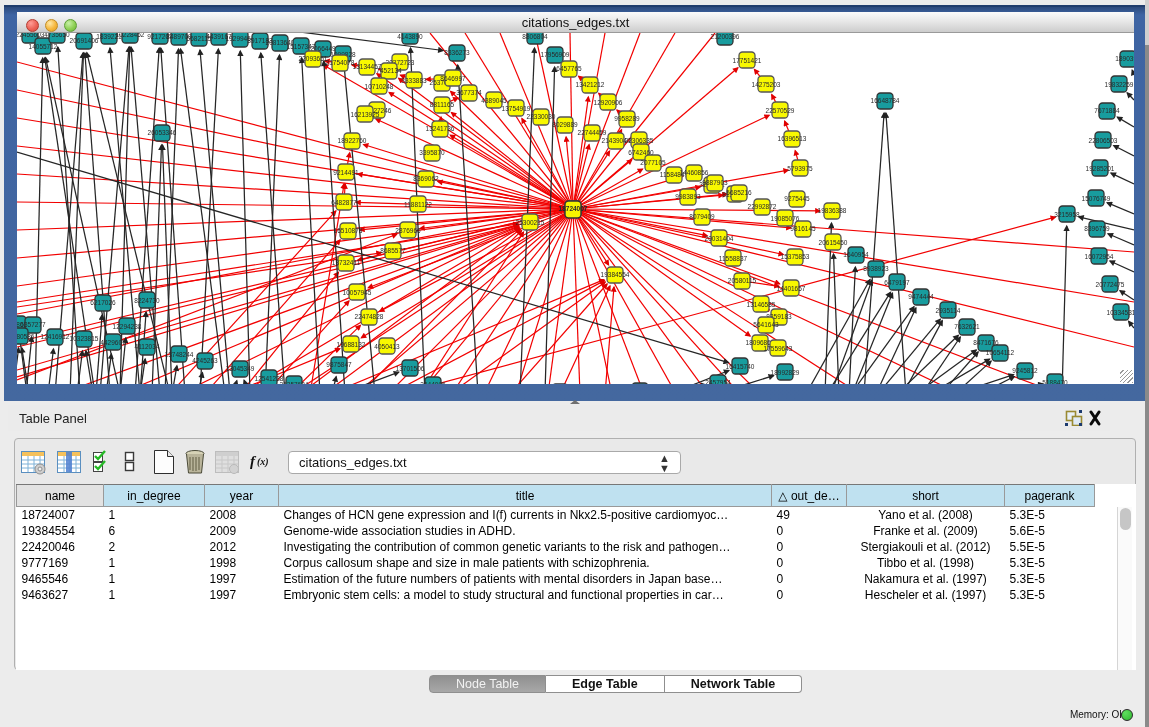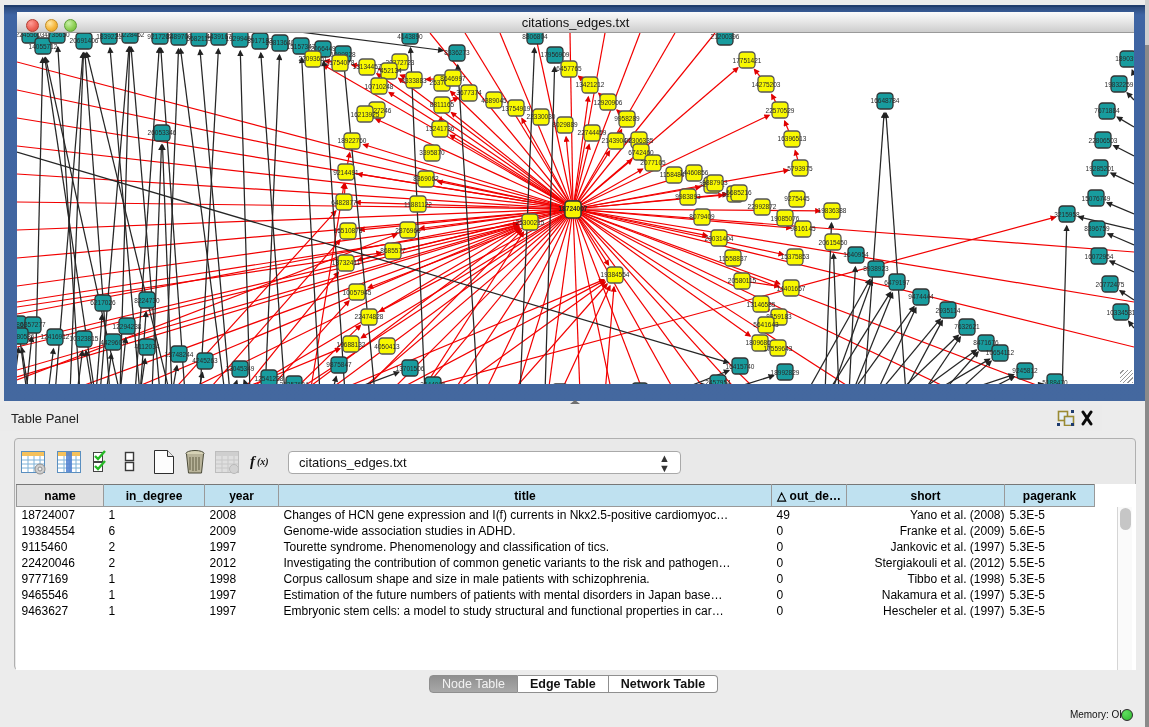--- a/index.html
+++ b/index.html
@@ -13,45 +13,45 @@
  font-size:13px;color:#111;}
 .light{position:absolute;top:7px;width:13px;height:13px;border-radius:50%;}
 #canvas{position:absolute;left:13px;top:26px;width:1117px;height:351px;background:#fff;}
 #net line.red{stroke:#f20000;stroke-width:1.2}
 #net line.blk{stroke:#262626;stroke-width:1.25}
 #net text{font-size:6.5px;fill:#2a2a2a;text-anchor:middle;font-family:"Liberation Sans",sans-serif}
 #grip{position:absolute;right:1px;bottom:1px;width:13px;height:13px;
  background:repeating-linear-gradient(135deg,transparent 0,transparent 2px,#999 2px,#999 3px);}
 #rstrip{position:absolute;right:0;top:0;width:4px;height:727px;background:#8a8a8a;}
 #rstrip .t{position:absolute;top:0;width:4px;height:45px;background:#cfcfcf}
-#tp-head{position:absolute;left:0;top:405px;width:1102px;height:26px;background:#ebebeb;}
+#tp-head{position:absolute;left:8px;top:405px;width:1102px;height:26px;background:#ebebeb;}
 #tp-head .t{position:absolute;left:11px;top:6px;font-size:13px;color:#222}
 #tp-body{position:absolute;left:14px;top:438px;width:1122px;height:232px;
  background:#e9e9e9;border:1px solid #b0b0b0;border-radius:4px;}
 #combo{position:absolute;left:273px;top:12px;width:393px;height:23px;background:#fff;
  border:1px solid #a9a9a9;border-radius:4px;font-size:13px;color:#111;
  line-height:21px;padding-left:10px}
 #combo .ud{position:absolute;right:10px;top:1px;font-size:11px;color:#333;line-height:10px}
 #dtable{position:absolute;left:1px;top:45px;width:1120px;height:186px;background:#fff;
  overflow:hidden;}
 table{border-collapse:collapse;table-layout:fixed;width:1078px;font-size:12px}
-th{height:22px;font-weight:bold;background:#bfe1f0;border:1px solid #999;
+th{height:22px;font-weight:normal;background:#bfe1f0;border:1px solid #999;
  border-top:1px solid #777;font-size:12px;padding:0}
 th.c1{background:#e2e2e2;}
 td{height:16px;padding:0 0 0 5px;white-space:nowrap;overflow:hidden;color:#000}
-td.c6{text-align:right;padding:0}
+td.c6{text-align:center;padding:0}
 col.c1{width:87px}col.c2{width:101px}col.c3{width:74px}col.c4{width:493px}
 col.c5{width:75px}col.c6{width:158px}col.c7{width:90px}
 #sbar{position:absolute;right:3px;top:68px;width:15px;height:163px;background:#fafafa;
  border-left:1px solid #d5d5d5}
 #sbar .th{position:absolute;left:2px;top:1px;width:11px;height:22px;background:#c6c6c6;
  border-radius:6px}
 #tabs{position:absolute;left:429px;top:675px;height:18px;display:flex;
  font-size:12.5px;font-weight:bold;color:#111;}
-#tabs div{height:18px;line-height:17px;padding:0 12px;background:#fff;
+#tabs div{height:18px;line-height:17px;padding:0 26px;background:#fff;
  border:1px solid #8f8f8f;border-left:none}
 #tabs div:first-child{background:linear-gradient(180deg,#909090,#a8a8a8);color:#f2f2f2;
  border-left:1px solid #8f8f8f;border-radius:4px 0 0 4px;font-weight:normal}
 #tabs div:last-child{border-radius:0 4px 4px 0}
 #status{position:absolute;right:23px;top:709px;font-size:10px;color:#111}
 #memdot{position:absolute;right:16px;top:709px;width:12px;height:12px;border-radius:50%;
  background:radial-gradient(circle at 35% 30%,#5fdd5f,#2eb82e);border:1px solid #2a2a2a}
 #ticons{position:absolute;right:7px;top:3px;width:40px;height:18px}
 </style></head>
 <body>
@@ -952,29 +952,20 @@
 <tr>
             <td class="c1">19384554</td>
             <td class="c2">6</td>
             <td class="c3">2009</td>
             <td class="c4">Genome-wide association studies in ADHD.</td>
             <td class="c5">0</td>
             <td class="c6">Franke et al. (2009)</td>
             <td class="c7">5.6E-5</td>
           </tr>
 <tr>
-            <td class="c1">9115460</td>
-            <td class="c2">2</td>
-            <td class="c3">1997</td>
-            <td class="c4">Tourette syndrome. Phenomenology and classification of tics.</td>
-            <td class="c5">0</td>
-            <td class="c6">Jankovic et al. (1997)</td>
-            <td class="c7">5.3E-5</td>
-          </tr>
-<tr>
             <td class="c1">22420046</td>
             <td class="c2">2</td>
             <td class="c3">2012</td>
             <td class="c4">Investigating the contribution of common genetic variants to the risk and pathogen…</td>
             <td class="c5">0</td>
             <td class="c6">Stergiakouli et al. (2012)</td>
             <td class="c7">5.5E-5</td>
           </tr>
 <tr>
             <td class="c1">9777169</td>

